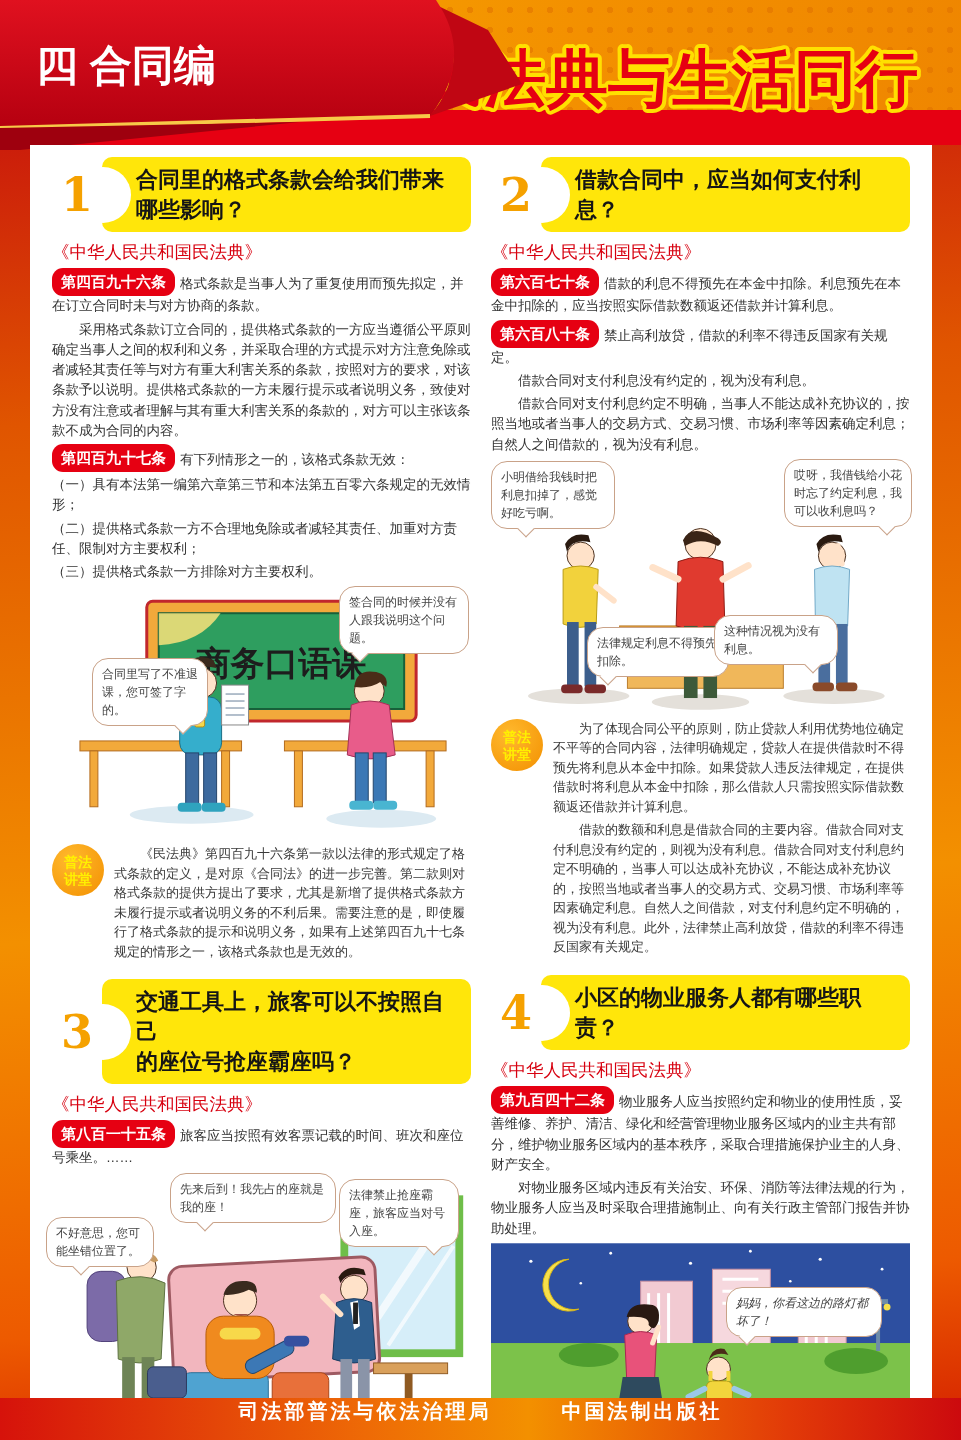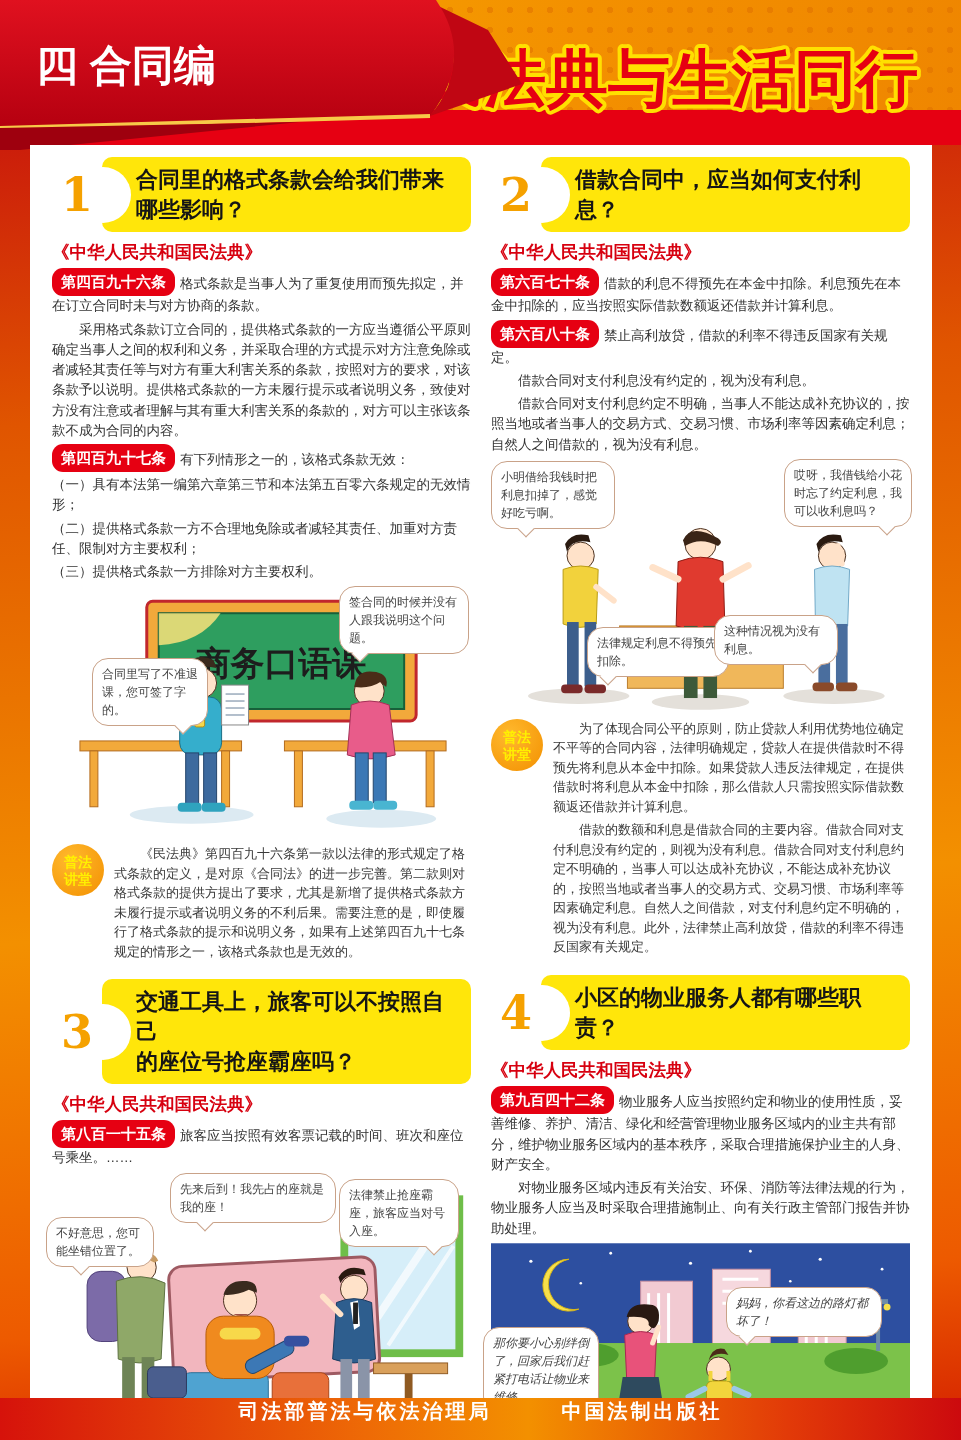--- a/index.html
+++ b/index.html
@@ -27,21 +27,21 @@
   
   .sec{margin-bottom:14px;}
   .sec-head{display:flex;align-items:center;margin-bottom:6px;}
   .num{flex:0 0 50px;font-family:"DejaVu Serif",serif;font-size:46px;font-weight:bold;
     color:#F5A100;text-align:center;position:relative;z-index:2;line-height:1;}
   .ybox{position:relative;background:#FFE60A;border-radius:10px;padding:8px 10px 8px 34px;
     font-size:22px;font-weight:bold;color:#151515;line-height:1.35;flex:1;}
   .ybox::before{content:"";position:absolute;left:-27px;top:50%;transform:translateY(-50%);
     width:56px;height:56px;border-radius:50%;background:#fff;}
   .ybox .tline{position:relative;z-index:1;display:block;}
-  .law{color:#D7000F;font-weight:bold;font-size:17.5px;margin:8px 0 4px 0;}
+  .law{color:#D7000F;font-weight:normal;font-size:17.5px;margin:8px 0 4px 0;}
   .badge{display:inline-block;background:#E60012;color:#fff;border-radius:11px;
     padding:4px 9px;font-size:15px;line-height:20px;margin-right:5px;vertical-align:1px;font-weight:bold;}
   .art p{margin:3px 0;font-size:13.5px;line-height:1.5;color:#333;}
   .ind{text-indent:2em;}
   
   .pufa{display:flex;gap:10px;margin-top:8px;align-items:flex-start;}
   .pufa-badge{flex:0 0 auto;width:52px;height:52px;border-radius:50%;
     background:radial-gradient(circle at 35% 30%,#FFB92E,#F39000);
     color:#FFF100;font-size:14px;font-weight:bold;text-align:center;line-height:1.2;
     padding-top:10px;box-sizing:border-box;}
@@ -312,21 +312,20 @@
             </div>
           </div>
           <div class="law">《中华人民共和国民法典》</div>
           <div class="art">
             <p><span class="badge">第九百四十二条</span><span>物业服务人应当按照约定和物业的使用性质，妥善维修、养护、清洁、绿化和经营管理物业服务区域内的业主共有部分，维护物业服务区域内的基本秩序，采取合理措施保护业主的人身、财产安全。</span></p>
             <p class="ind">对物业服务区域内违反有关治安、环保、消防等法律法规的行为，物业服务人应当及时采取合理措施制止、向有关行政主管部门报告并协助处理。</p>
           </div>
 
           <div class="cartoon" style="height:228px;font-style:italic;">
             <div class="bubble tail-left" style="right:28px;top:44px;width:136px;">妈妈，你看这边的路灯都坏了！</div>
-            <div class="bubble tail-right" style="left:-8px;top:84px;width:96px;">那你要小心别绊倒了，回家后我们赶紧打电话让物业来维修。</div>
             <svg viewBox="0 0 420 228" style="height:228px">
               <rect x="0" y="0" width="420" height="112" fill="#2D4FA0"></rect>
               <g fill="#FFFFFF">
                 <circle cx="40" cy="18" r="1.6"></circle>
                   <circle cx="120" cy="10" r="1.4"></circle>
                   <circle cx="200" cy="20" r="1.6"></circle>
                 <circle cx="260" cy="8" r="1.4"></circle>
                   <circle cx="330" cy="16" r="1.6"></circle>
                   <circle cx="392" cy="26" r="1.4"></circle>
                 <circle cx="90" cy="40" r="1.3"></circle>

